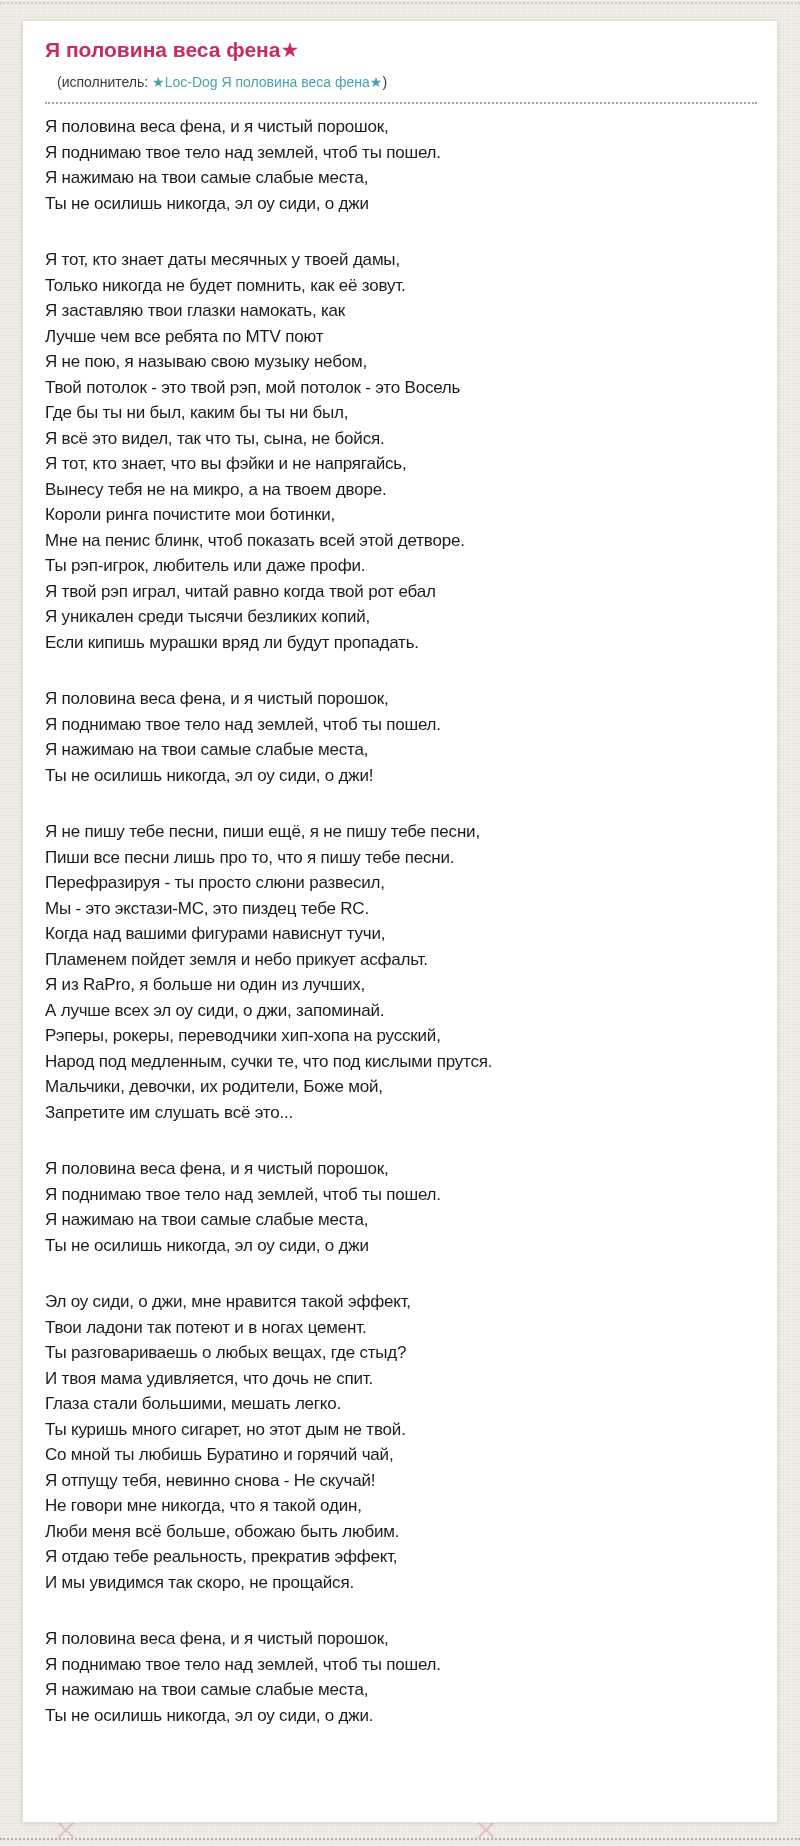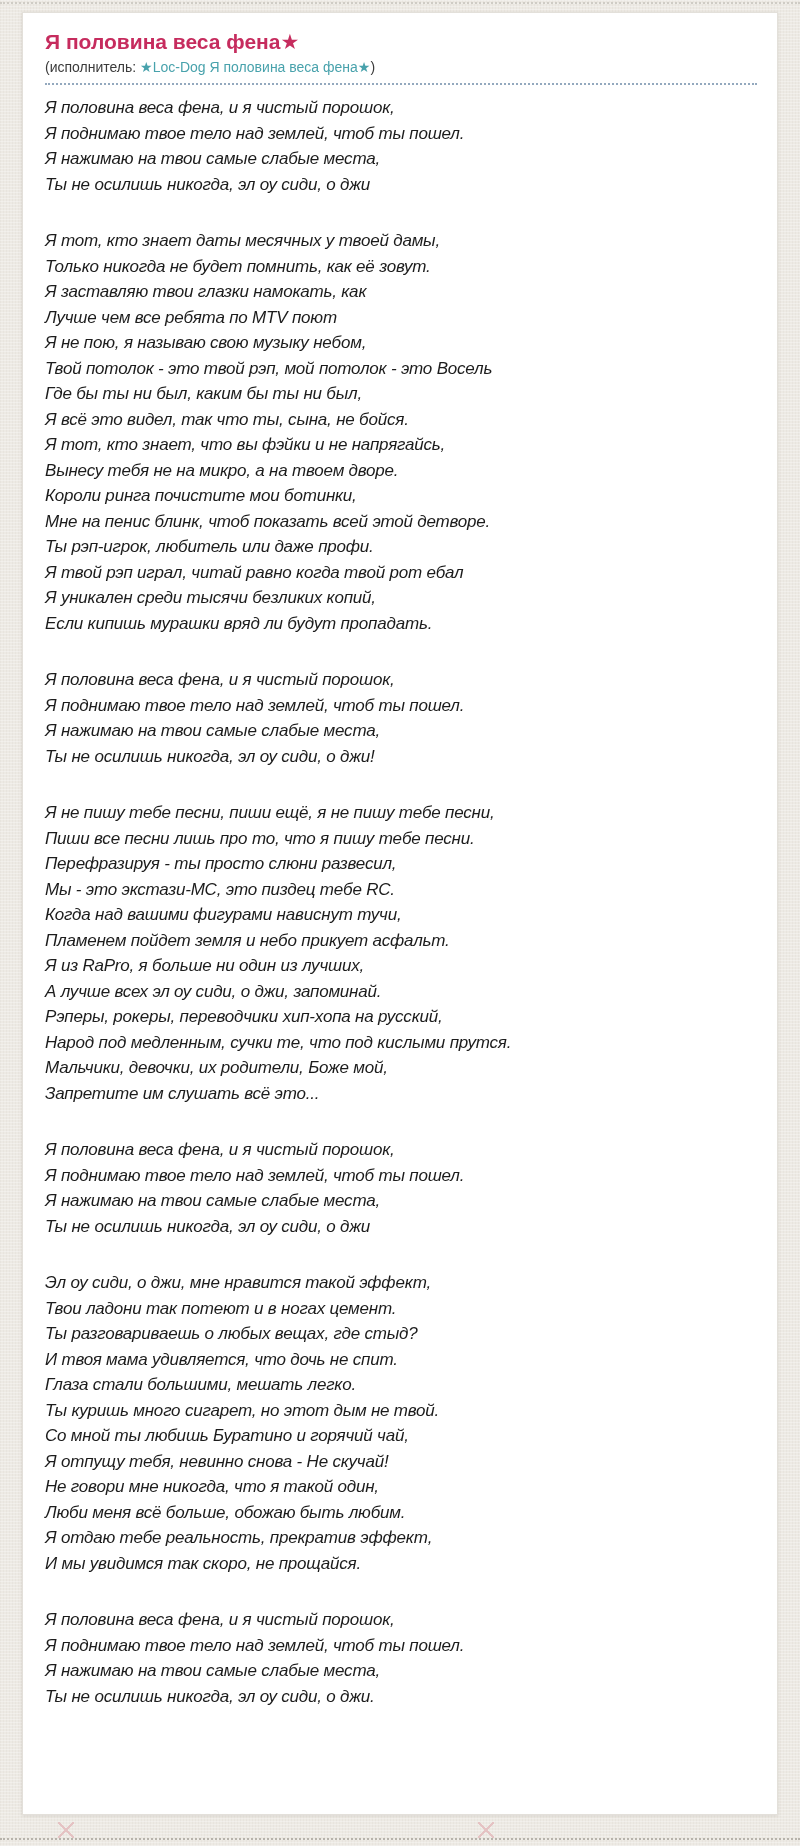--- a/index.html
+++ b/index.html
@@ -27,58 +27,58 @@
     background:
       linear-gradient(45deg,  transparent 44%, #e3b6b9 44%, #e3b6b9 56%, transparent 56%),
       linear-gradient(-45deg, transparent 44%, #e3b6b9 44%, #e3b6b9 56%, transparent 56%);
   }
   .pink-dot {
     position: absolute; width: 5px; height: 5px; border-radius: 50%;
     background: #dfa9ae; opacity: 0.8;
   }
   .card {
     position: absolute;
-    left: 22px; top: 12px;
+    left: 22px; top: 20px;
     width: 756px; height: 1803px;
     box-sizing: border-box;
     background: #ffffff;
     border: 1px solid #e3e0da;
     box-shadow: 0 1px 3px rgba(150,140,128,0.25);
     padding: 14px 20px 0 22px;
   }
   .page-title {
     margin: 3px 0 5px 0;
     font-size: 21px;
     font-weight: bold;
     color: #c62c5e;
     letter-spacing: 0;
   }
   .artist-line {
     font-size: 14px;
     color: #3a3a3a;
-    margin: 0;
+    margin: 12px;
   }
   .artist-link {
     color: #48a2ac;
     text-decoration: none;
     cursor: pointer;
   }
   .header-divider {
     margin-top: 8px;
     height: 0;
     border-bottom: 2px dotted #94a9be;
   }
   .lyrics {
     margin-top: 10px;
     font-size: 17px;
     line-height: 25.5px;
     color: #1c1c1c;
     letter-spacing: -0.2px;
   }
-  .lyrics p { margin: 0 0 31px 0; font-style: italic; }
+  .lyrics p { margin: 0 0 31px 0; }
 </style>
 </head>
 <body>
 
 <div class="top-dotted"></div>
 
 <div class="x-mark" style="left:58px; top:1822px;"></div>
 <div class="x-mark" style="left:478px; top:1822px;"></div>
 <div class="pink-dot" style="left:771px; top:44px;"></div>
 <div class="pink-dot" style="left:768px; top:1788px;"></div>

